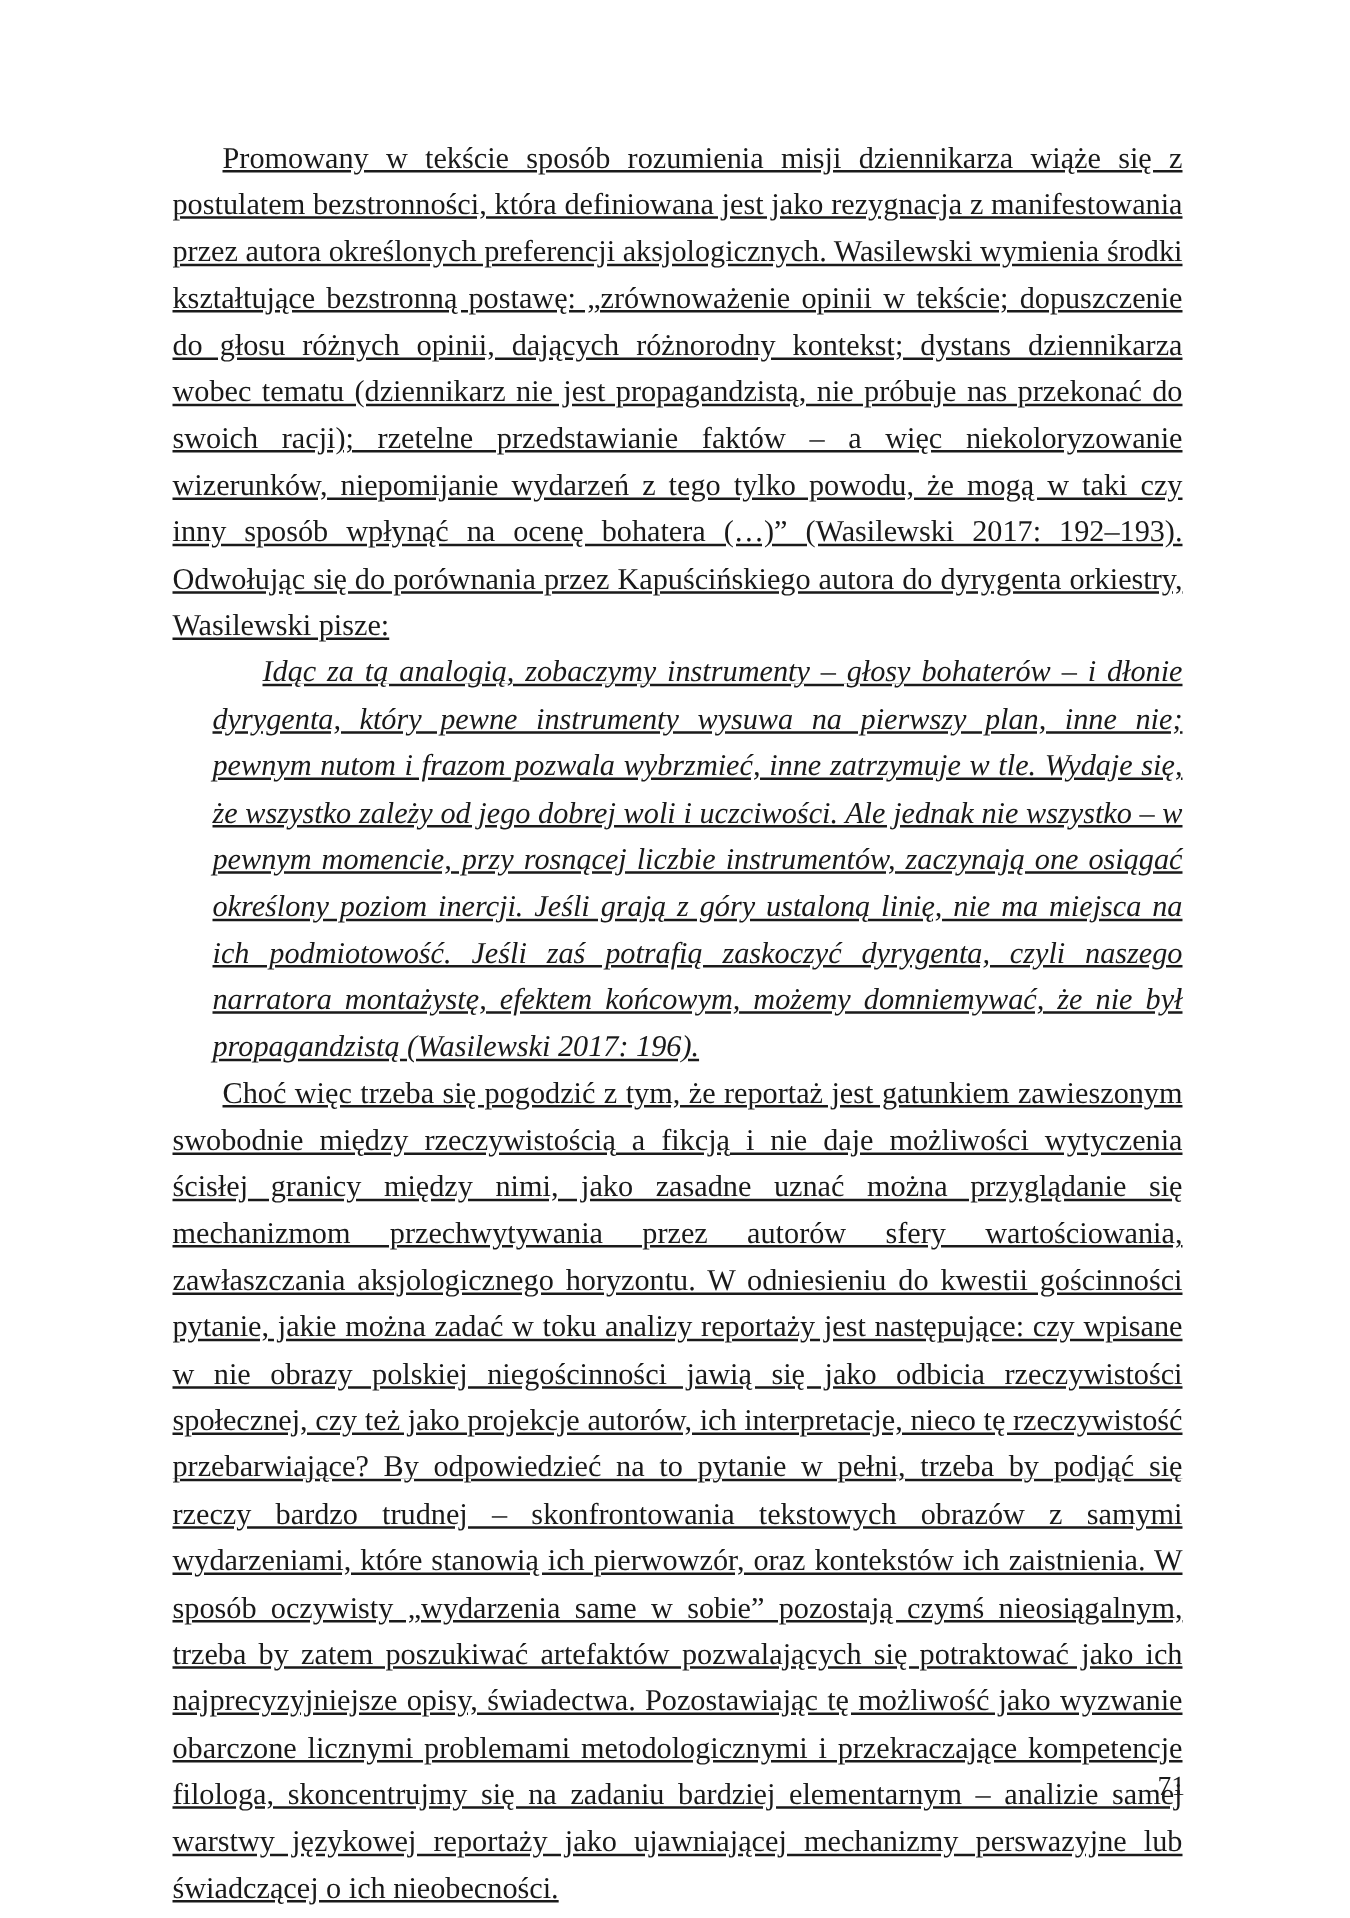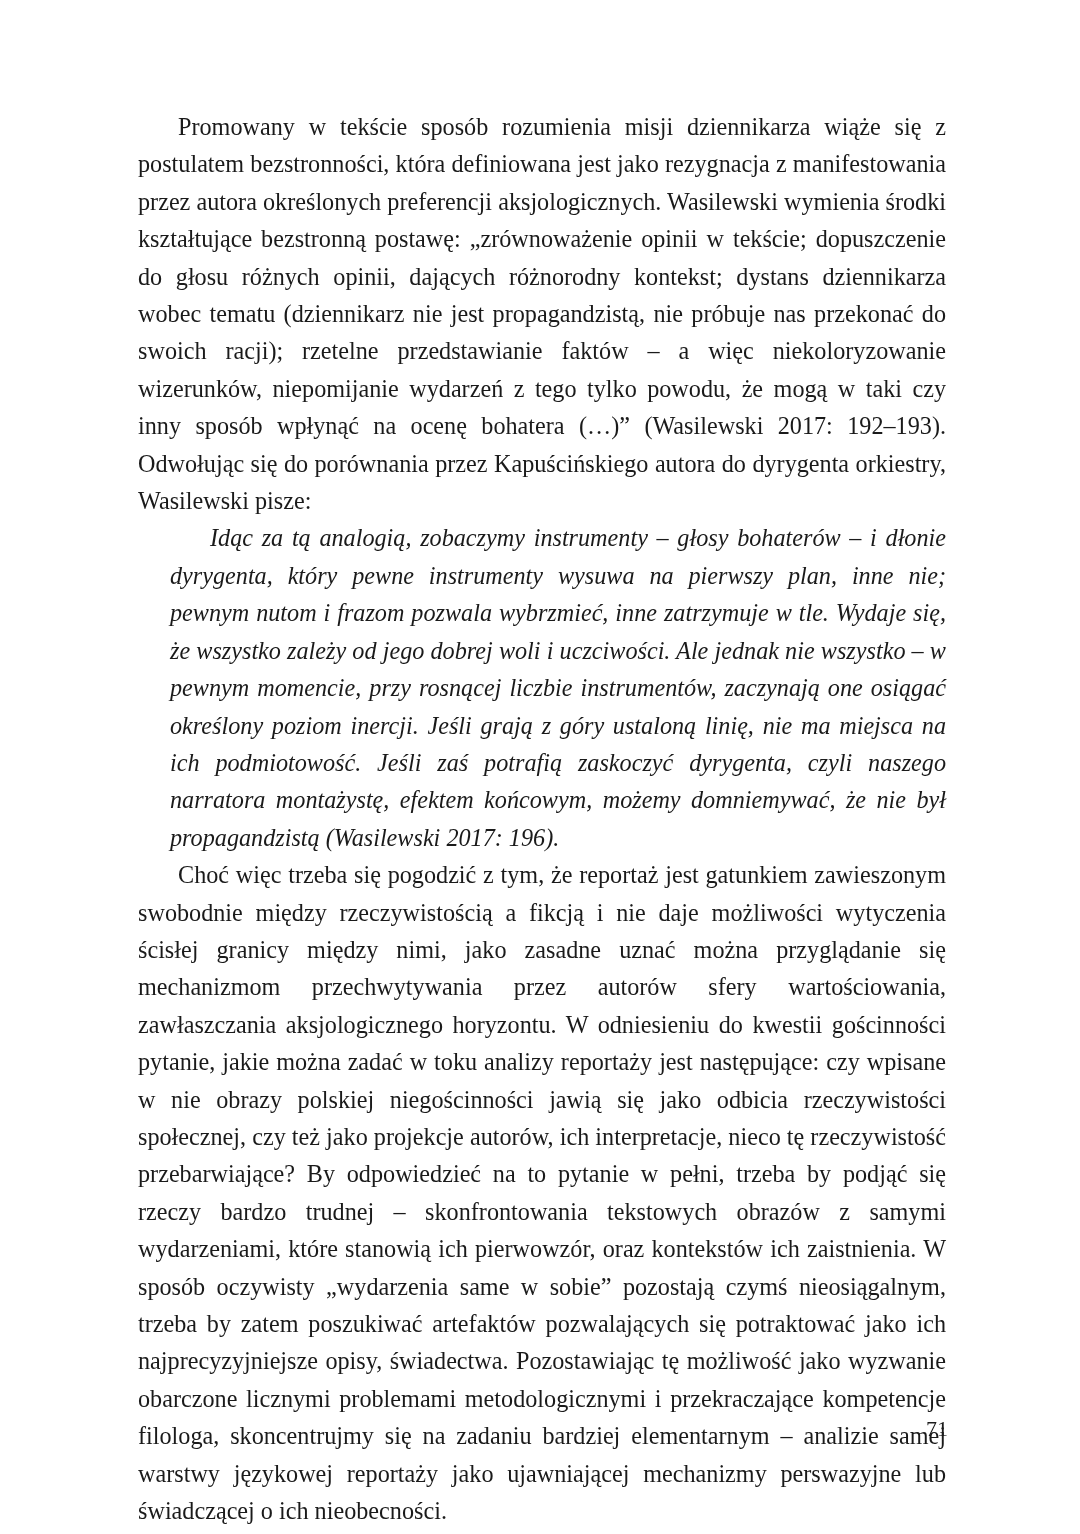--- a/index.html
+++ b/index.html
@@ -18,20 +18,21 @@
     position: relative;
     width: 1080px;
     height: 1534px;
     box-sizing: border-box;
   }
   .text-column {
     position: absolute;
     left: 138px;
     top: 108px;
     width: 808px;
+    text-decoration: underline;
   }
   p {
     margin: 0;
     font-size: 24.2px;
     line-height: 37.4px;
     text-align: justify;
     text-justify: inter-word;
     hyphens: manual;
   }
   p.body-par {

